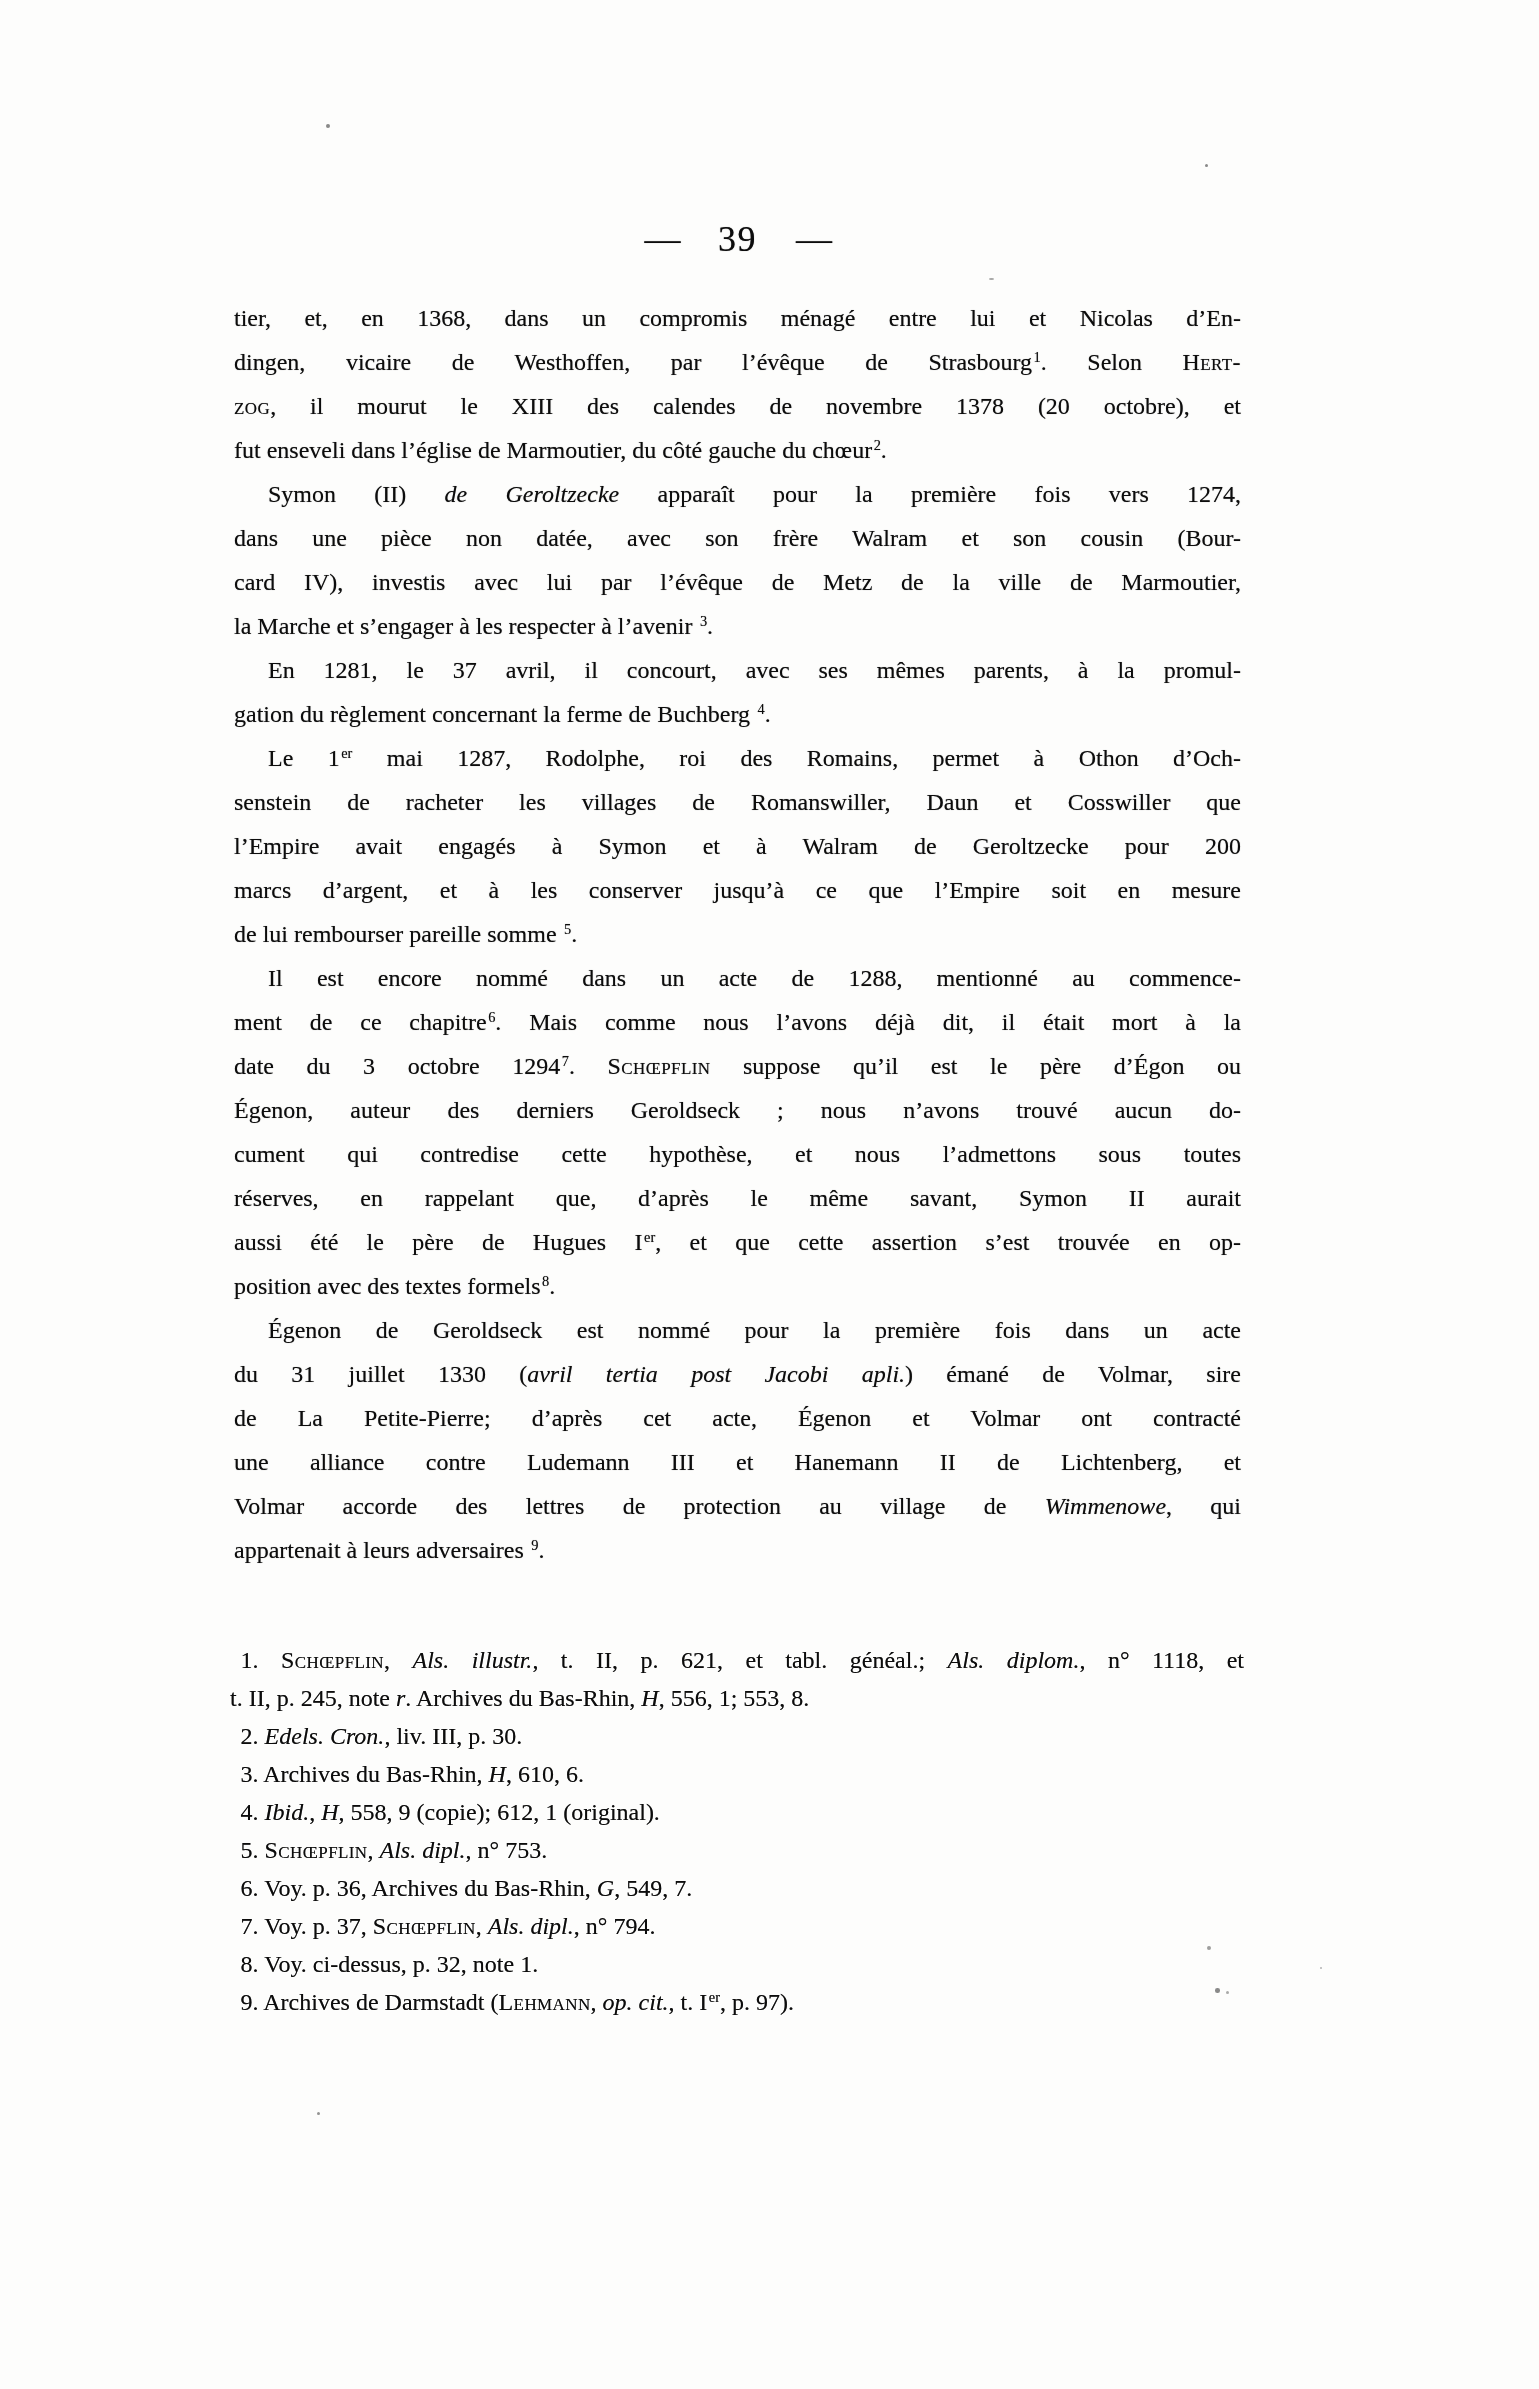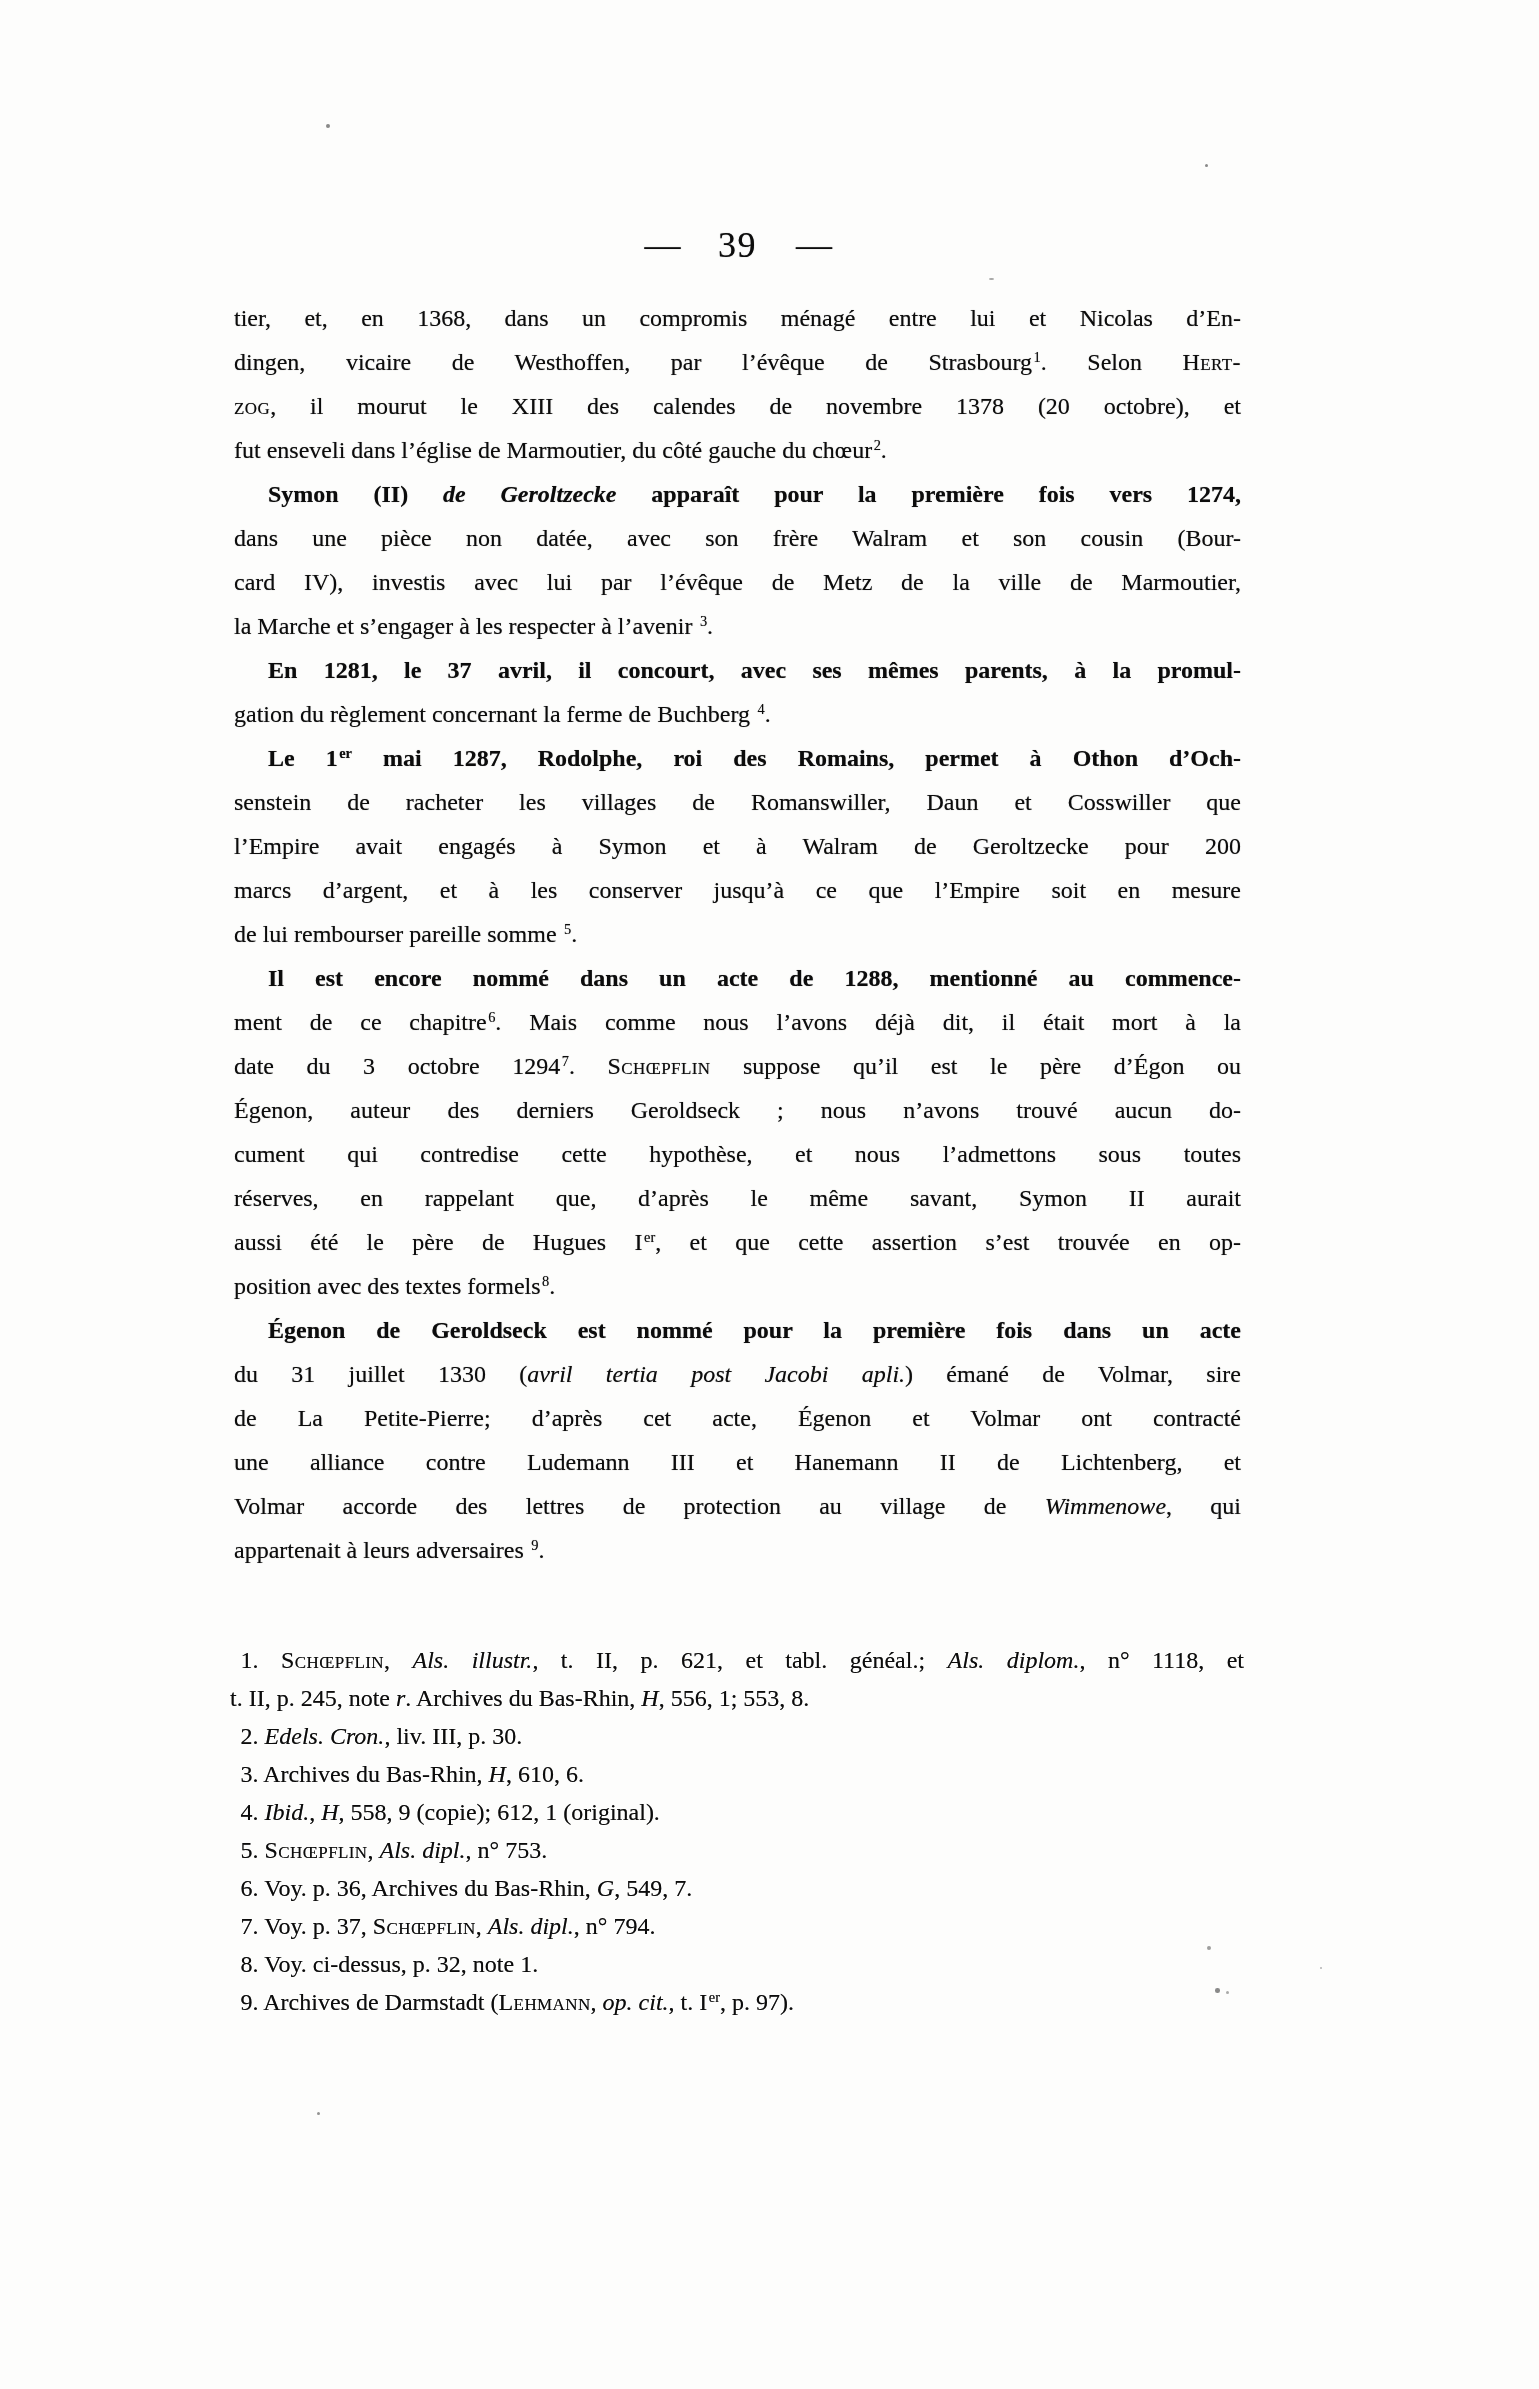--- a/index.html
+++ b/index.html
@@ -7,21 +7,21 @@
     width: 1539px; height: 2389px;
     background: #fdfdfc;
     font-family: "Liberation Serif", "DejaVu Serif", serif;
     color: #0c0c0c;
     position: relative;
     overflow: hidden;
   }
   .page { position: absolute; inset: 0; }
 
   .pageno {
-    position: absolute; left: 234px; top: 226px; width: 1007px;
+    position: absolute; left: 234px; top: 220px; width: 1007px;
     text-align: center; font-size: 36px; line-height: 39px;
     white-space: nowrap;
     text-shadow: 0 0 0.8px rgba(0,0,0,.55);
   }
   .pn-num { margin: 0 39px; letter-spacing: 1.5px; }
   .pn-dash { letter-spacing: -1.5px; }
 
   .body-text {
     position: absolute; left: 234px; top: 296px; width: 1007px;
     font-size: 24px; line-height: 44px;
@@ -29,21 +29,21 @@
   }
   .footnotes {
     position: absolute; left: 230px; top: 1641px; width: 1014px;
     font-size: 24px; line-height: 38px;
     text-shadow: 0 0 0.6px rgba(0,0,0,.5);
   }
 
   .line { white-space: normal; }
   .just  { text-align: justify; text-align-last: justify; }
   .nojust { text-align: left; text-align-last: left; }
-  .body-text .ind { text-indent: 34px; font-weight: bold; }
+  .body-text .ind { text-indent: 34px; }
   .footnotes .ind { text-indent: 10.6px; }
 
   .i  { font-style: italic; }
   .sc { font-variant: small-caps; letter-spacing: 0.4px; }
   .sup {
     font-size: 60%;
     vertical-align: 0.55em;
     line-height: 0;
     margin-left: 1.5px;
     letter-spacing: 0;

